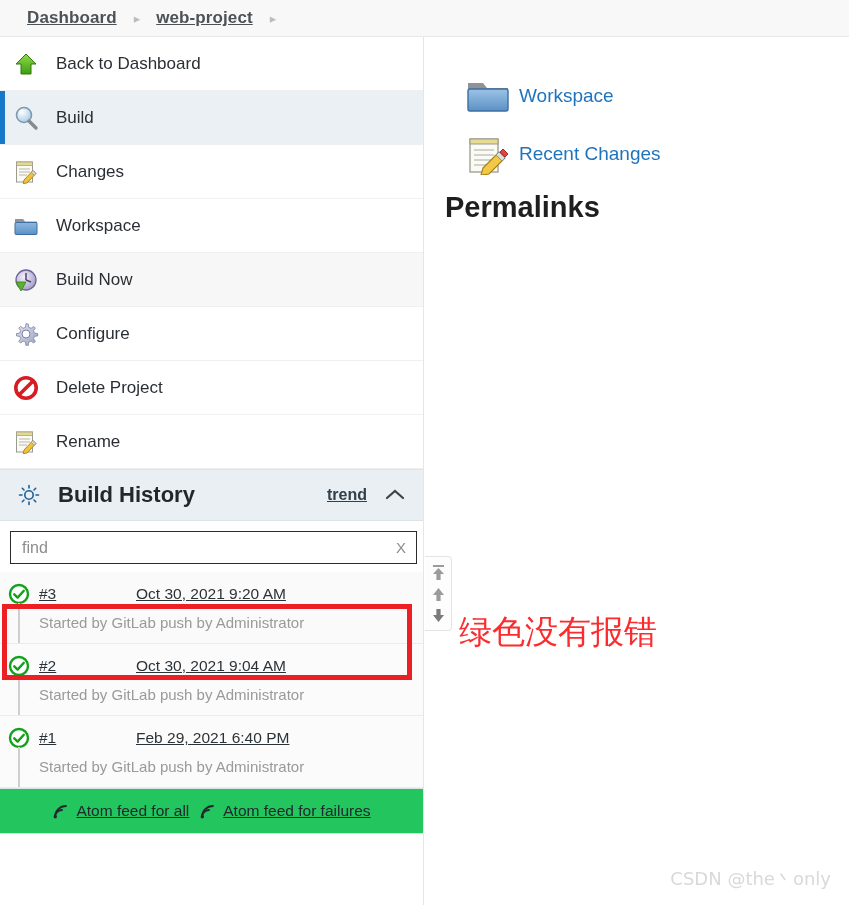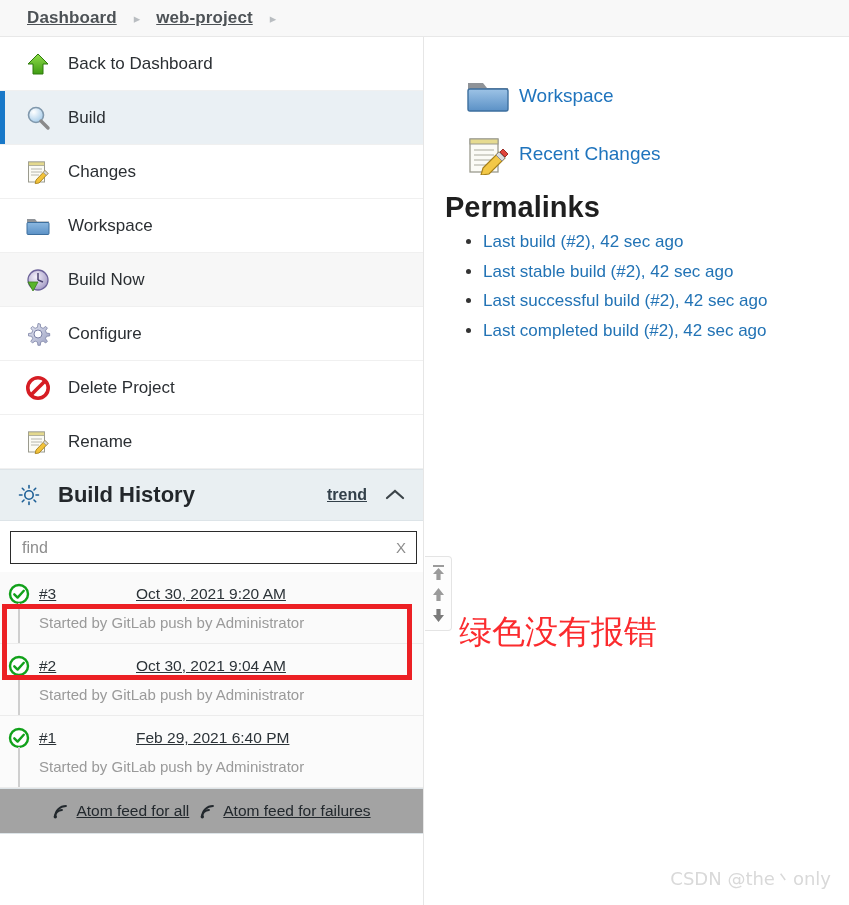--- a/index.html
+++ b/index.html
@@ -33,21 +33,21 @@
   
   .sidebar {
     position: absolute; left: 0; top: 37px; width: 424px; height: 868px;
     background: #fff;
     border-right: 1px solid #e6e6e6;
   }
   .side-item {
     position: relative;
     height: 54px;
     display: flex; align-items: center;
-    padding-left: 24px;
+    padding-left: 12px;
     border-bottom: 1px solid #f0f0f0;
     cursor: pointer;
   }
   .side-item.sel { background: #eaf0f4; }
   .side-item.sel::before {
     content: ""; position: absolute; left: 0; top: 0; bottom: 0; width: 5px;
     background: #1878c8;
   }
   .side-item.shade { background: #f7f7f7; }
   .side-item .ico {
@@ -122,21 +122,21 @@
   }
 
   
   .red-box {
     position: absolute; left: 2px; top: 604px; width: 410px; height: 76px;
     border: 5px solid #ec2024; pointer-events: none; z-index: 6;
   }
 
   
   .atom-bar {
-    height: 46px; background: #a3a3a3;
+    height: 46px; background: #22c55e;
     display: flex; align-items: center; justify-content: center;
     border-top: 1px solid #dde4e8;
     border-bottom: 1px solid #dde4e8;
     gap: 10px;
   }
   .atom-link {
     display: flex; align-items: center; gap: 7px; cursor: pointer;
   }
   .atom-link span.t {
     font-size: 15.5px; color: #22282d; text-decoration: underline;
@@ -466,26 +466,20 @@
             <path d="M18 35 L34 19 L40 25 L24 41 L16 42 Z" fill="#f3c846" stroke="#a6801a" stroke-width="1.2"></path>
             <path d="M34 19 L40 25 L37 28 L31 22 Z" fill="#dcdcdc" stroke="#8d8d8d" stroke-width="1"></path>
             <path d="M38 16 L43 21 L40 24 L35 19 Z" fill="#e0453c" stroke="#9b2f29" stroke-width="1"></path>
           </svg>
         </span>
         <span class="q-lbl">Recent Changes</span>
       </div>
     </div>
 
     <div class="perma-title">Permalinks</div>
-    <ul class="perma-list">
-      <li>Last build (#2), 42 sec ago</li>
-      <li>Last stable build (#2), 42 sec ago</li>
-      <li>Last successful build (#2), 42 sec ago</li>
-      <li>Last completed build (#2), 42 sec ago</li>
-    </ul>
 
     <div class="scroll-nav">
       <div>
         <svg width="15" height="17" viewBox="0 0 15 17">
           <rect x="2" y="1" width="11" height="2" fill="#9b9b9b"></rect>
           <path d="M7.5 4 L13 10 L9.6 10 L9.6 16 L5.4 16 L5.4 10 L2 10 Z" fill="#9b9b9b"></path>
         </svg>
       </div>
       <div>
         <svg width="15" height="15" viewBox="0 0 15 15">

